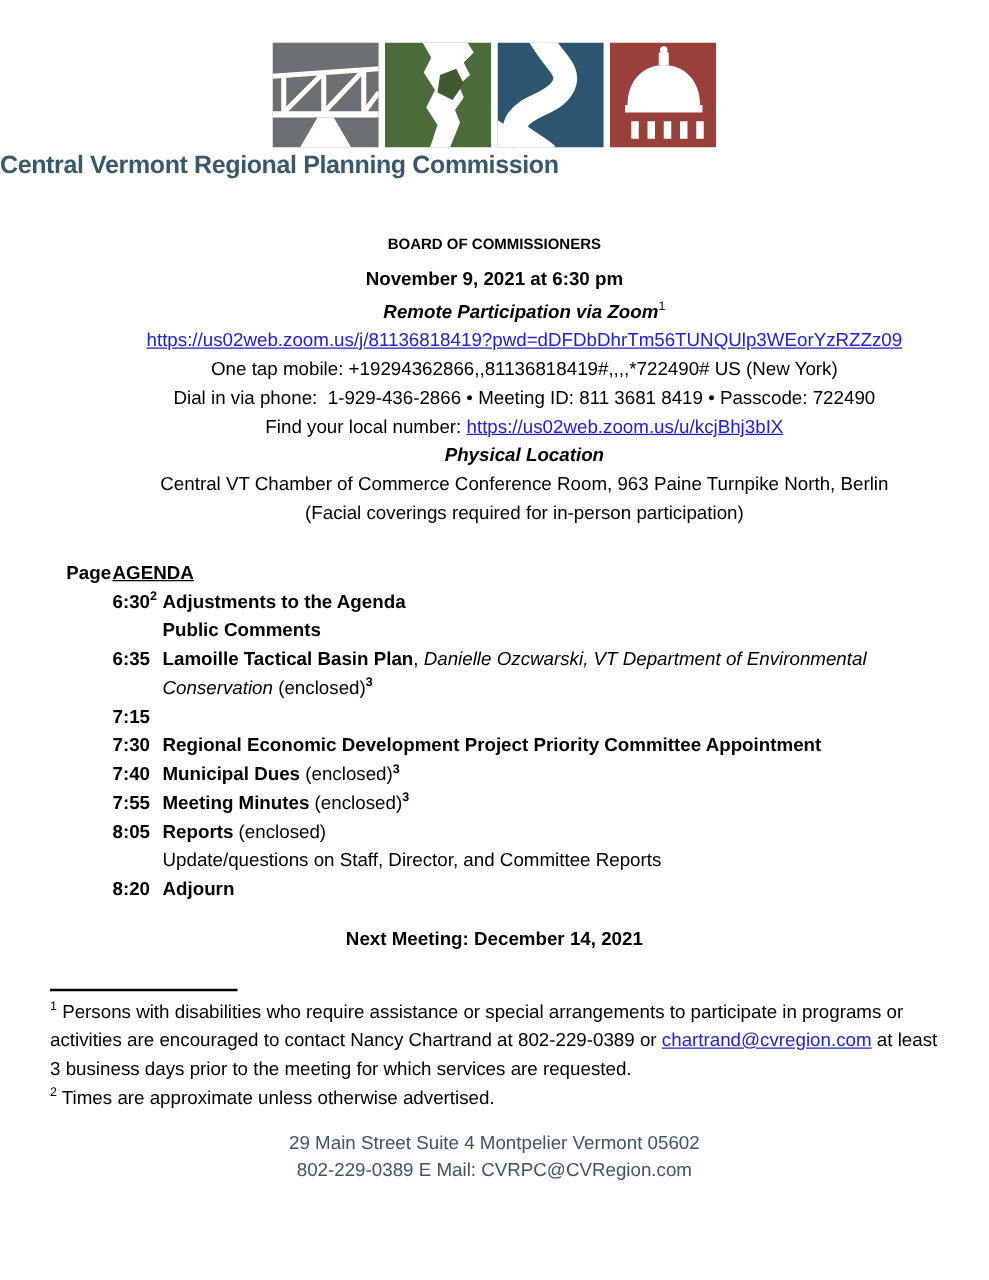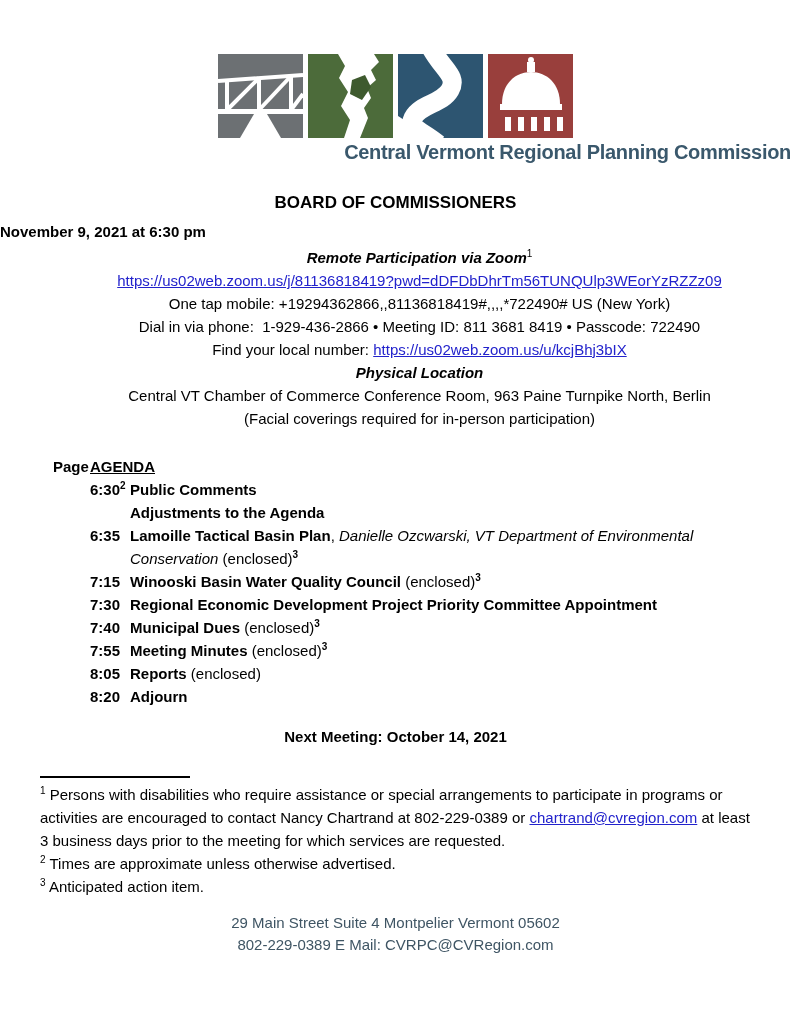--- a/index.html
+++ b/index.html
@@ -6,26 +6,26 @@
     --gray_tile:#6C7073; --green_tile:#4C6B3A; --green_dark:#3E5A2E;
     --blue_tile:#2D5571; --red_tile:#993F3C; --wordmark:#3A586C;
     --link:#2222CC; --footer_text:#3F5564; --text:#000000;
   }
   html,body{margin:0;padding:0;}
   body{
     width:791px;height:1024px;background:#ffffff;margin:0 auto;
     font-family:"Liberation Sans",sans-serif;font-size:15px;color:var(--text);
     overflow:hidden;
   }
-  .logo-wrap{padding-top:54px;text-align:right;}
+  .logo-wrap{padding-top:34px;text-align:left;}
   .tiles{display:flex;justify-content:center;gap:5px;}
   .tile{width:85px;height:84px;flex:none;}
   .wordmark{margin-top:3px;font-size:20px;font-weight:bold;color:var(--wordmark);letter-spacing:-0.3px;}
-  .doc-title{text-align:center;margin-top:28px;font-size:17px;font-weight:bold;line-height:22px;}
-  .doc-date{font-weight:bold;margin-top:7px;line-height:22px;}
+  .doc-title{text-align:center;margin-top:40px;font-size:12px;font-weight:bold;line-height:22px;}
+  .doc-date{text-align:center;font-weight:bold;margin-top:7px;line-height:22px;}
   .meeting-info{margin-top:3px;line-height:23px;margin-left:48px;}
   .meeting-info .rich-line{text-align:center;}
   .rich-line{white-space:pre-wrap;}
   .s-n{font-weight:normal;}
   .s-b{font-weight:bold;}
   .s-i{font-style:italic;}
   .s-bi{font-weight:bold;font-style:italic;}
   .s-sup{vertical-align:super;font-size:10px;line-height:0;}
   .lnk{color:var(--link);text-decoration:underline;cursor:pointer;}
   .agenda{margin:25px 40px 0 53px;line-height:23px;}
@@ -104,36 +104,33 @@
 
 <div class="agenda">
   <div class="agenda-header">
     <span class="page-label">Page</span>
     <span class="agenda-label">AGENDA</span>
   </div>
   <div>
       <div class="agenda-row">
         <div class="agenda-time">6:30<span class="s-sup">2</span></div>
         <div class="agenda-content">
+          <div class="rich-line"><span class="s-b">Adjustments to the Agenda</span></div>
           <div class="rich-line"><span class="s-b">Public Comments</span></div>
-          <div class="rich-line"><span class="s-b">Adjustments to the Agenda</span></div>
         </div>
       </div>
       <div class="agenda-row">
         <div class="agenda-time">6:35</div>
         <div class="agenda-content">
           <div class="rich-line"><span class="s-b">Lamoille Tactical Basin Plan</span><span class="s-n">, </span><span class="s-i">Danielle Ozcwarski, VT Department of Environmental</span></div>
           <div class="rich-line"><span class="s-i">Conservation</span><span class="s-n"> (enclosed)</span><span class="s-sup">3</span></div>
         </div>
       </div>
       <div class="agenda-row">
         <div class="agenda-time">7:15</div>
-        <div class="agenda-content">
-          <div class="rich-line"><span class="s-b">Winooski Basin Water Quality Council</span><span class="s-n"> (enclosed)</span><span class="s-sup">3</span></div>
-        </div>
       </div>
       <div class="agenda-row">
         <div class="agenda-time">7:30</div>
         <div class="agenda-content">
           <div class="rich-line"><span class="s-b">Regional Economic Development Project Priority Committee Appointment</span></div>
         </div>
       </div>
       <div class="agenda-row">
         <div class="agenda-time">7:40</div>
         <div class="agenda-content">
@@ -143,37 +140,37 @@
       <div class="agenda-row">
         <div class="agenda-time">7:55</div>
         <div class="agenda-content">
           <div class="rich-line"><span class="s-b">Meeting Minutes</span><span class="s-n"> (enclosed)</span><span class="s-sup">3</span></div>
         </div>
       </div>
       <div class="agenda-row">
         <div class="agenda-time">8:05</div>
         <div class="agenda-content">
           <div class="rich-line"><span class="s-b">Reports</span><span class="s-n"> (enclosed)</span></div>
+          <div class="rich-line"><span class="s-n">Update/questions on Staff, Director, and Committee Reports</span></div>
         </div>
       </div>
       <div class="agenda-row">
         <div class="agenda-time">8:20</div>
         <div class="agenda-content">
           <div class="rich-line"><span class="s-b">Adjourn</span></div>
         </div>
       </div>
     </div>
 </div>
 
-<div class="next-meeting">Next Meeting:  October 14, 2021</div>
+<div class="next-meeting">Next Meeting:  December 14, 2021</div>
 
 <hr class="fn-sep">
 
 <div class="footnotes">
     <div class="rich-line"><span class="s-sup">1</span><span class="s-n"> Persons with disabilities who require assistance or special arrangements to participate in programs or activities are encouraged to contact Nancy Chartrand at 802-229-0389 or </span><a class="lnk">chartrand@cvregion.com</a><span class="s-n"> at least 3 business days prior to the meeting for which services are requested.</span></div>
     <div class="rich-line"><span class="s-sup">2</span><span class="s-n"> Times are approximate unless otherwise advertised.</span></div>
-    <div class="rich-line"><span class="s-sup">3</span><span class="s-n"> Anticipated action item.</span></div>
   </div>
 
 <div class="page-footer">
   <div>29 Main Street   Suite 4   Montpelier  Vermont 05602</div>
   <div>802-229-0389  E Mail: CVRPC@CVRegion.com</div>
 </div>
 
 </body></html>

